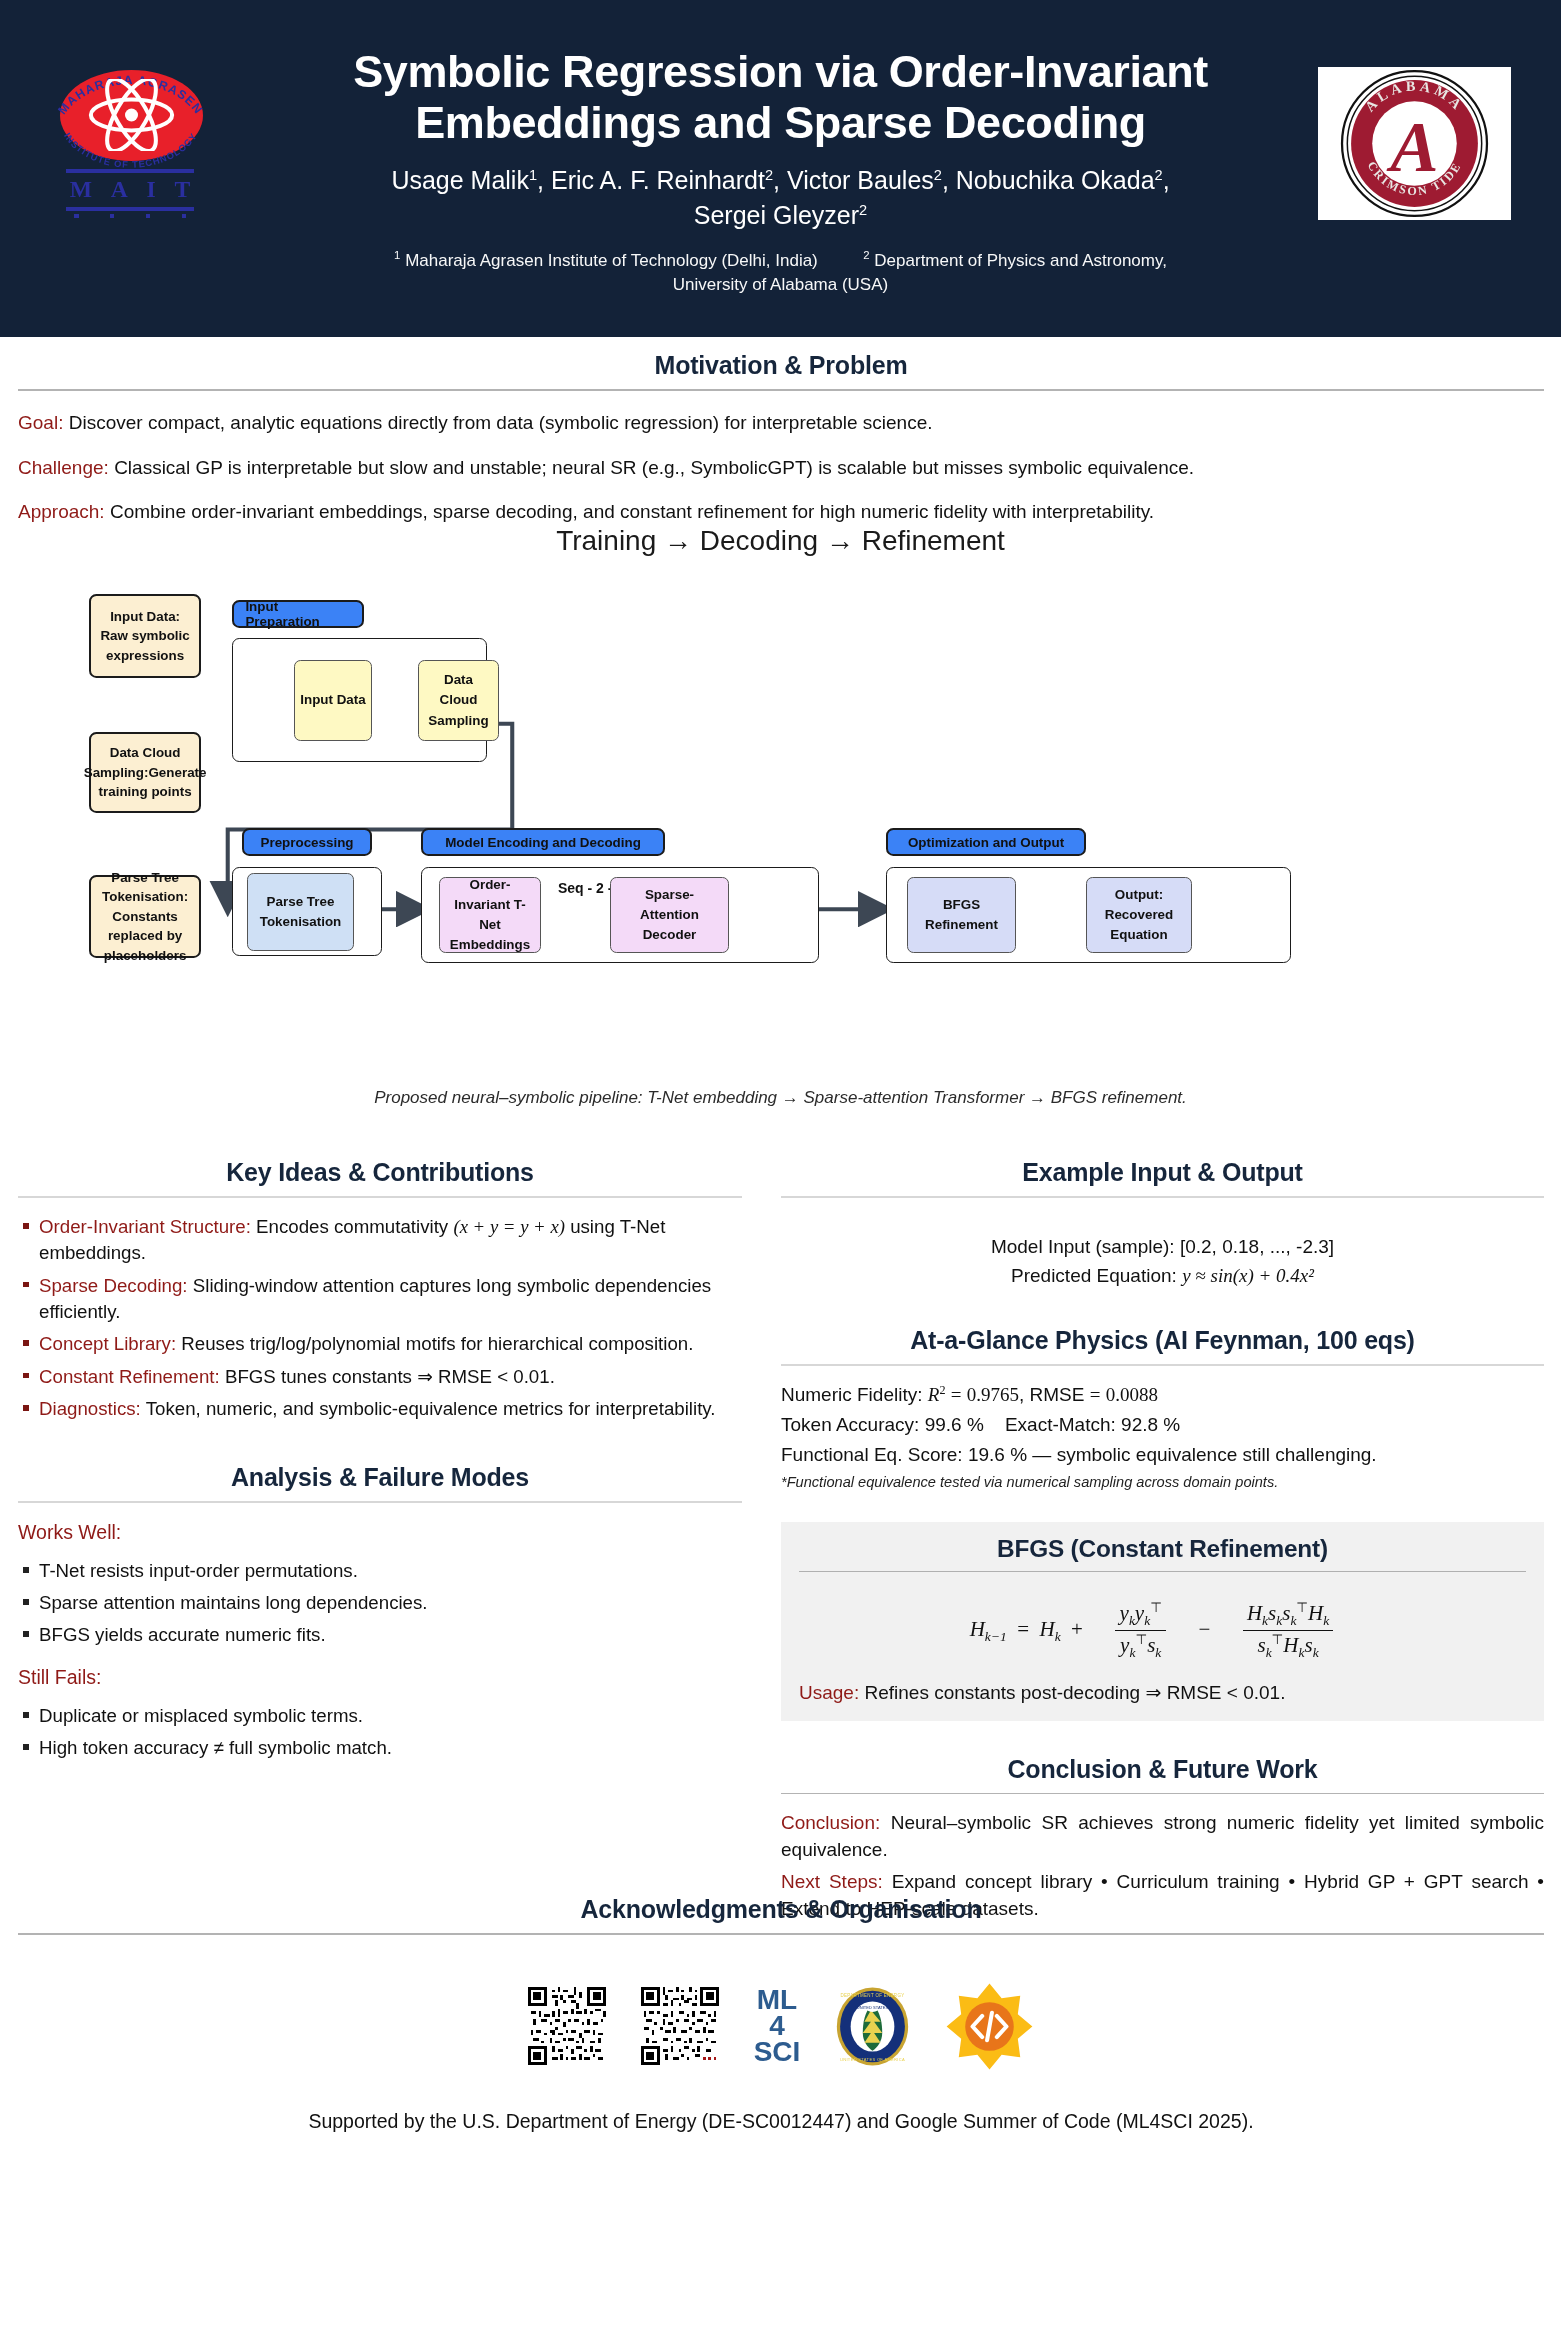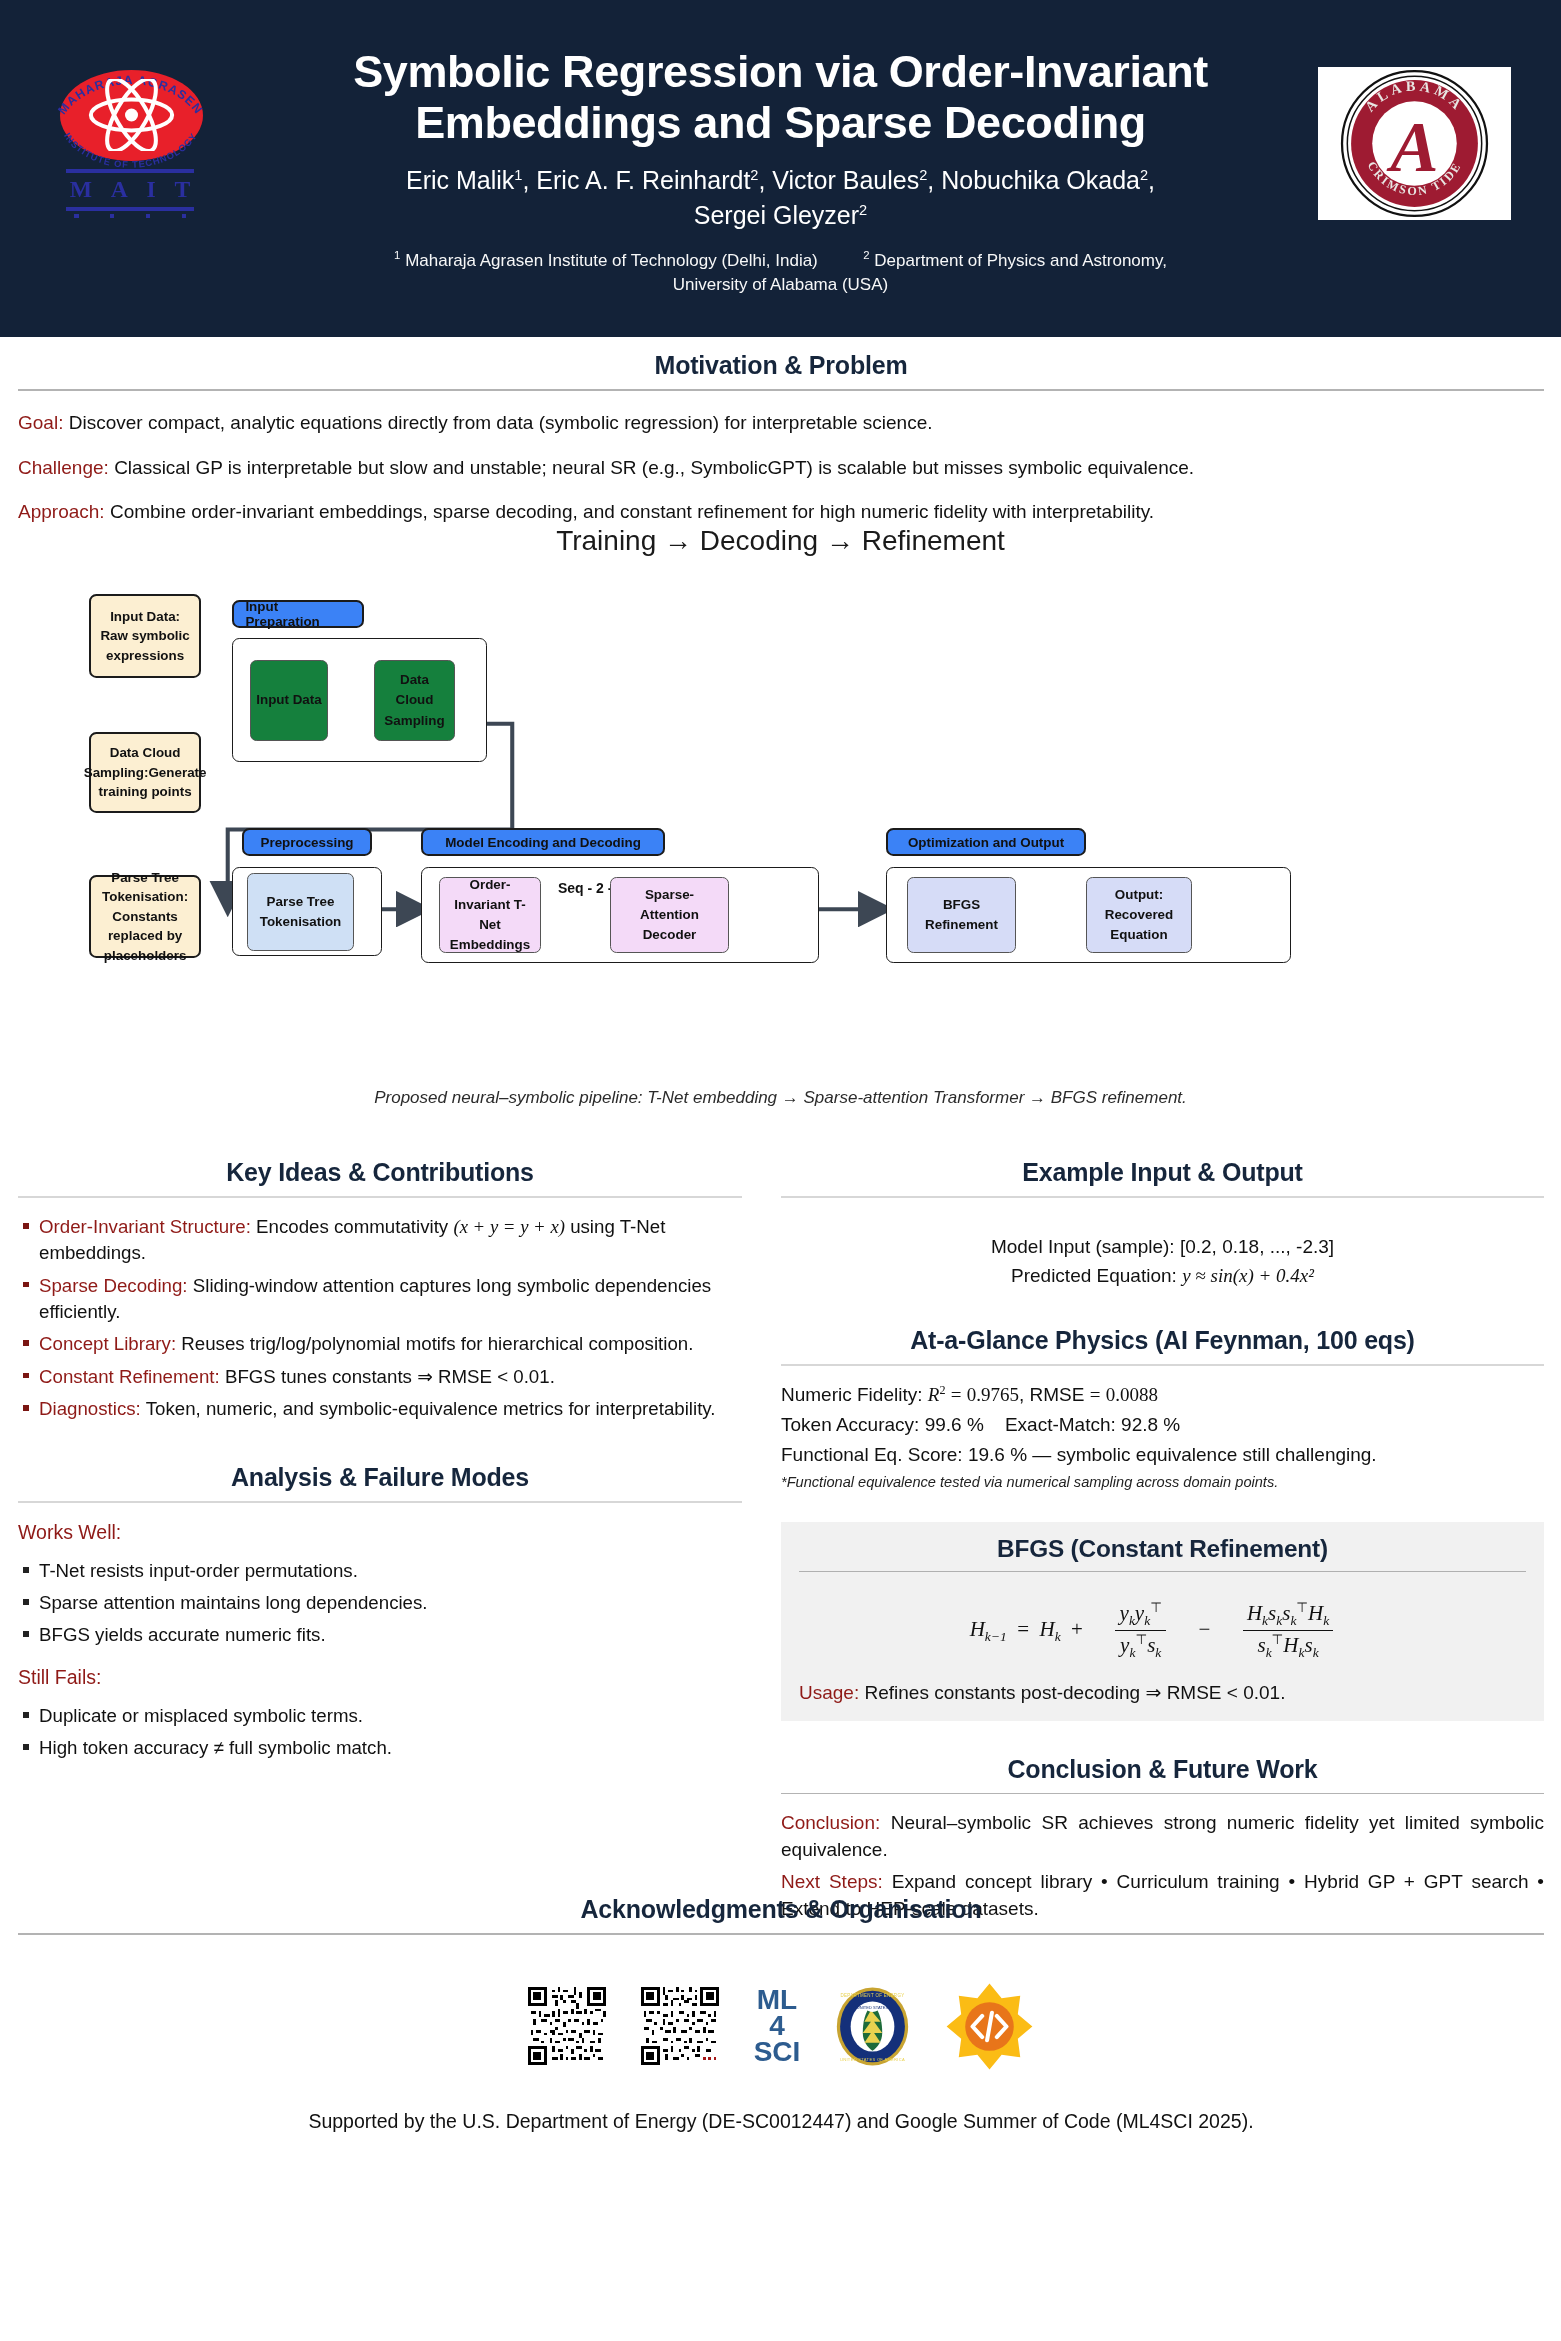--- a/index.html
+++ b/index.html
@@ -96,21 +96,21 @@
   .groupbox{
     position:absolute;background:#ffffff;border:1.6px solid #1b1b1b;border-radius:7.3px;
     box-sizing:border-box;
   }
   .node{
     position:absolute;border:1.6px solid #3a3a3a;border-radius:6.5px;
     display:flex;align-items:center;justify-content:center;text-align:center;
     font-weight:bold;font-size:13.4px;line-height:1.5;box-sizing:border-box;
     padding:3.3px 4.9px;color:#111;
   }
-  .n-pink{background:#15803d;border-color:#555;}
+  .n-pink{background:#fef9c3;border-color:#555;margin-left:44px;}
   .n-blue{background:#cfe0f5;border-color:#555;}
   .n-purple{background:#f4daf8;border-color:#555;}
   .n-lav{background:#d6dcf7;border-color:#555;}
   .edge-label{
     position:absolute;font-weight:bold;font-size:14px;color:#111;text-align:center;
   }
   svg.arrows{position:absolute;left:0;top:0;width:1399px;height:504px;overflow:visible;}
   .caption{
     position:absolute;left:0;top:1088px;width:1561px;text-align:center;
     font-style:italic;font-size:17px;color:#2b2b2b;
@@ -229,21 +229,21 @@
         </div>
     </div>
   </div>
 
   <div class="header-center">
     <h1 class="poster-title">
       <span>Symbolic Regression via Order-Invariant</span><br>
       <span>Embeddings and Sparse Decoding</span>
     </h1>
     <div class="authors">
-      <span>Eric Malik</span><sup>1</sup><span>, Eric A. F. Reinhardt</span><sup>2</sup><span>, Victor Baules</span><sup>2</sup><span>, Nobuchika Okada</span><sup>2</sup>,<br>
+      <span>Usage Malik</span><sup>1</sup><span>, Eric A. F. Reinhardt</span><sup>2</sup><span>, Victor Baules</span><sup>2</sup><span>, Nobuchika Okada</span><sup>2</sup>,<br>
       <span>Sergei Gleyzer</span><sup>2</sup>
     </div>
     <div class="affil">
       <sup>1</sup>
       <span>Maharaja Agrasen Institute of Technology (Delhi, India)</span>
       <span class="gap"></span>
       <sup>2</sup>
       <span>Department of Physics and Astronomy,</span><br>
       <span>University of Alabama (USA)</span>
     </div>

